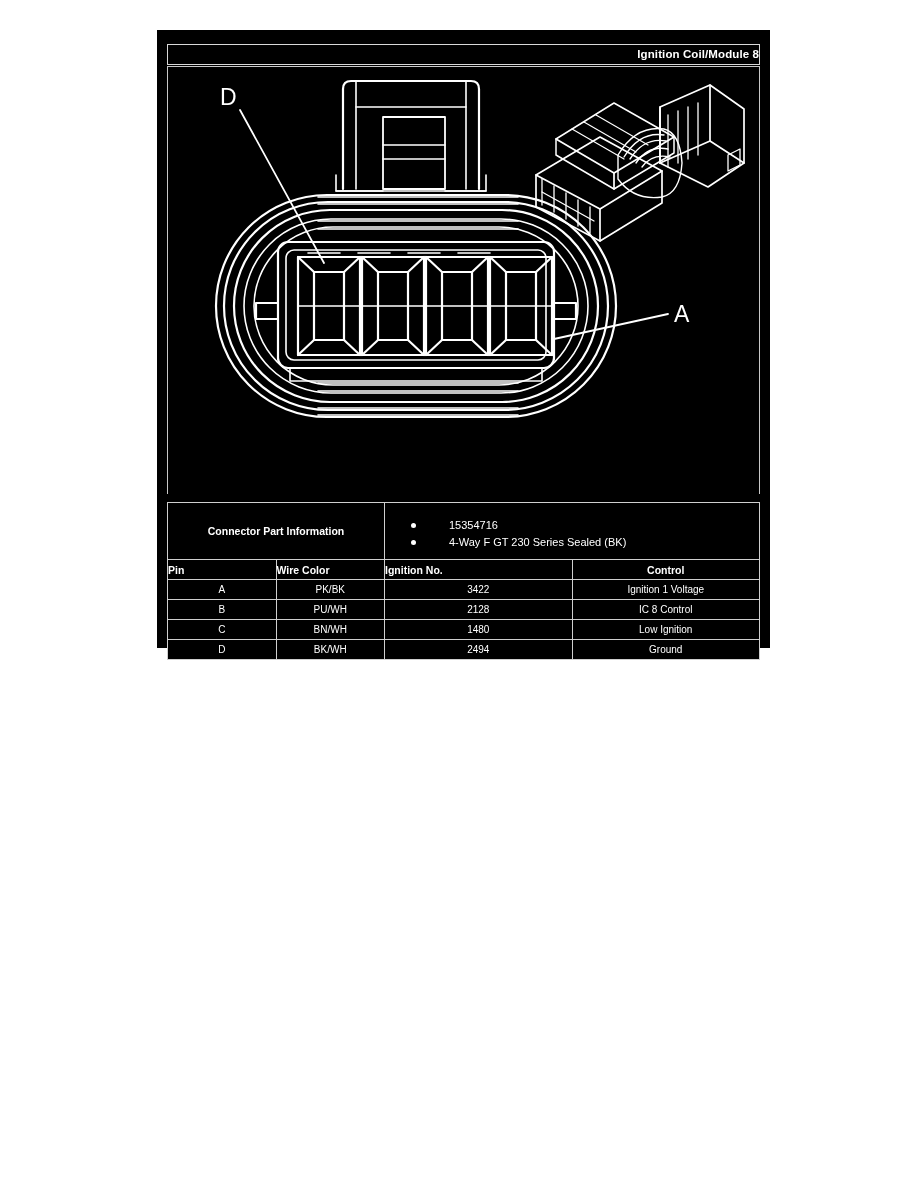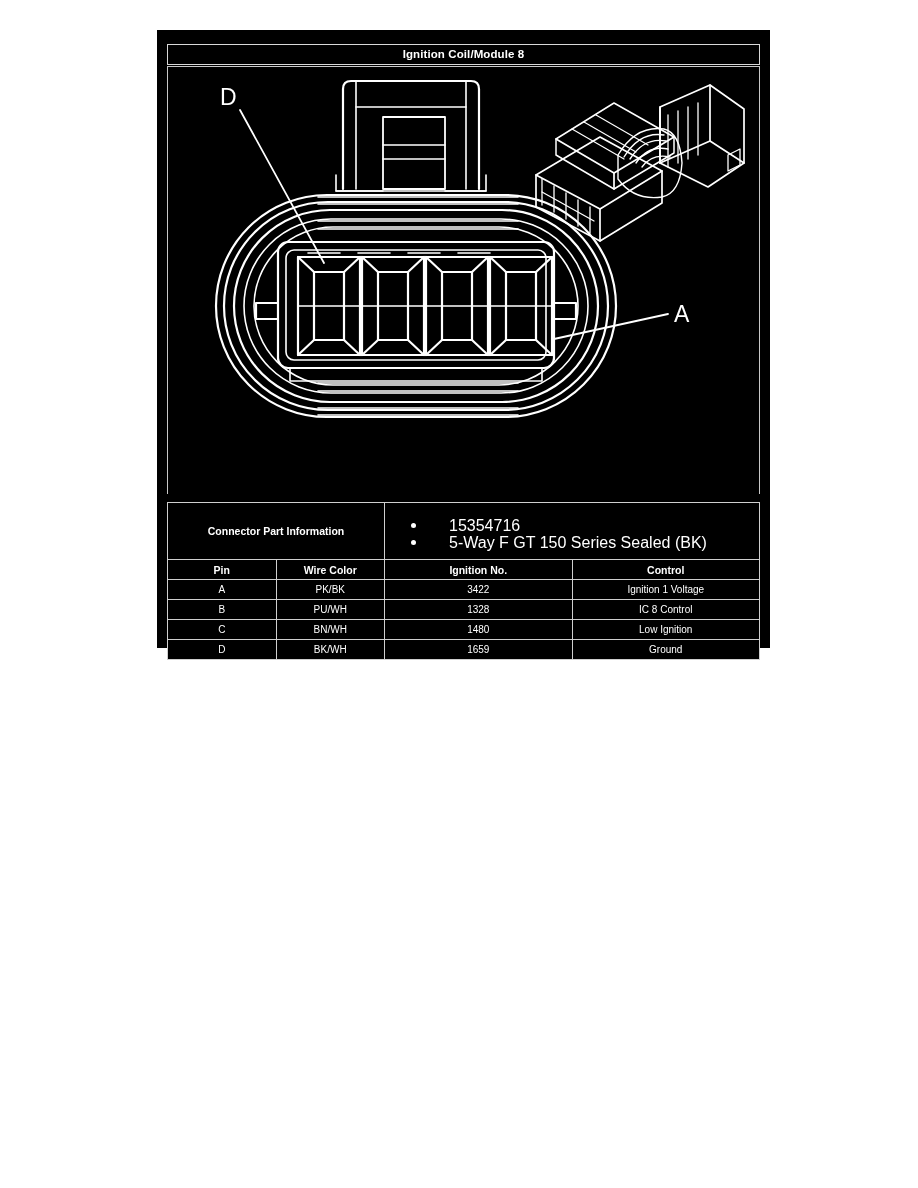--- a/index.html
+++ b/index.html
@@ -32,21 +32,21 @@
     top: 14px;
     width: 593px;
     height: 21px;
     border-top: 1px solid #d8d8d8;
     border-bottom: 1px solid #d8d8d8;
     border-left: 1px solid #d8d8d8;
     border-right: 1px solid #d8d8d8;
     box-sizing: border-box;
     display: flex;
     align-items: center;
-    justify-content: center;
+    justify-content: flex-end;
   }
   #title-text {
     color: #ffffff;
     font-size: 11.5px;
     font-weight: bold;
     letter-spacing: 0.1px;
     line-height: 1;
   }
 
   
@@ -96,37 +96,37 @@
     height: 56px;
     padding-left: 0;
   }
   ul.cpi-list {
     list-style: none;
     margin: 0;
     padding: 6px 0 0 26px;
   }
   ul.cpi-list li {
     position: relative;
-    font-size: 16px;
+    font-size: 11px;
     line-height: 17px;
     color: #ffffff;
     padding-left: 38px;
   }
   ul.cpi-list li .bullet-dot {
     position: absolute;
     left: 0;
     top: 6px;
     width: 5px;
     height: 5px;
     border-radius: 50%;
     background: #ffffff;
   }
 
   tr.header-row td {
-    text-align: center;
+    text-align: left;
     font-size: 10.5px;
     font-weight: bold;
     height: 19px;
   }
   tr.data-row td {
     text-align: center;
     font-size: 10px;
     height: 19px;
   }
   td.col-pin       { width: 62px; }
@@ -293,21 +293,21 @@
       <tr>
         <td class="cpi-label-cell" colspan="2">Connector Part Information</td>
         <td class="cpi-list-cell" colspan="2">
           <ul class="cpi-list">
             <li>
               <span class="bullet-dot"></span>
               <span>15354716</span>
             </li>
             <li>
               <span class="bullet-dot"></span>
-              <span>5-Way F GT 150 Series Sealed (BK)</span>
+              <span>4-Way F GT 230 Series Sealed (BK)</span>
             </li>
           </ul>
         </td>
       </tr>
 
       <tr class="header-row">
         <td class="col-pin">Pin</td>
         <td class="col-wirecolor">Wire Color</td>
         <td class="col-circuit">Ignition No.</td>
         <td class="col-function" style="text-align:center;">Control</td>
@@ -315,31 +315,31 @@
 
       <tr class="data-row">
         <td class="col-pin">A</td>
         <td class="col-wirecolor">PK/BK</td>
         <td class="col-circuit">3422</td>
         <td class="col-function">Ignition 1 Voltage</td>
       </tr>
       <tr class="data-row">
         <td class="col-pin">B</td>
         <td class="col-wirecolor">PU/WH</td>
-        <td class="col-circuit">1328</td>
+        <td class="col-circuit">2128</td>
         <td class="col-function">IC 8 Control</td>
       </tr>
       <tr class="data-row">
         <td class="col-pin">C</td>
         <td class="col-wirecolor">BN/WH</td>
         <td class="col-circuit">1480</td>
         <td class="col-function">Low Ignition</td>
       </tr>
       <tr class="data-row">
         <td class="col-pin">D</td>
         <td class="col-wirecolor">BK/WH</td>
-        <td class="col-circuit">1659</td>
+        <td class="col-circuit">2494</td>
         <td class="col-function">Ground</td>
       </tr>
     </tbody>
   </table>
 
 </div>
 
 </body></html>

